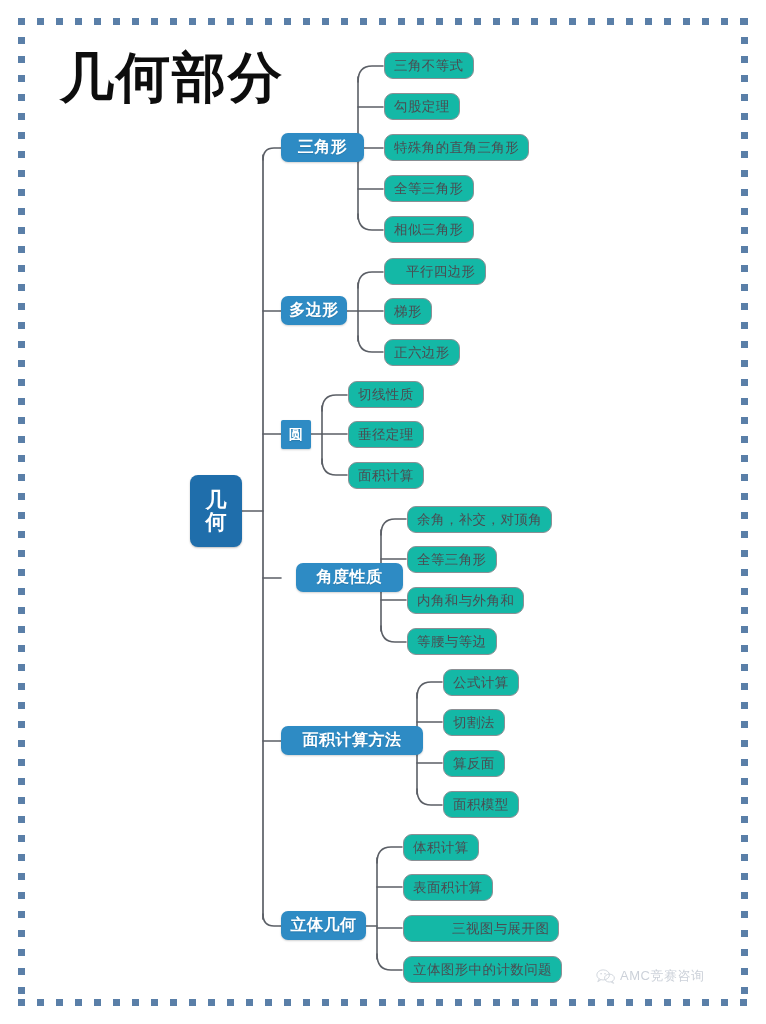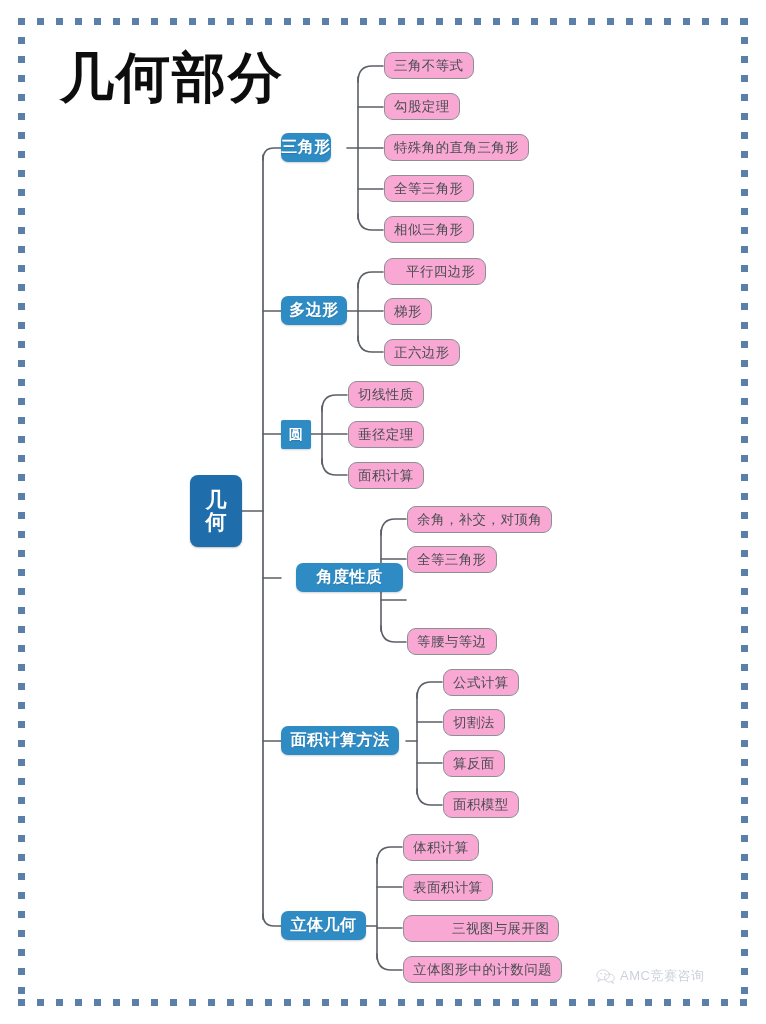--- a/index.html
+++ b/index.html
@@ -89,21 +89,21 @@
   .branch-node.square {
     border-radius: 2px;
     font-size: 14px;
   }
 
   
   .leaf-node {
     position: absolute;
     border: 1.4px solid #8c8f94;
     border-radius: 9px;
-    background: #f9a8d4;
+    background: #14b8a6;
     color: #4a4d52;
     font-size: 13.5px;
     height: 27px;
     display: flex;
     align-items: center;
     justify-content: center;
     padding: 0 9px;
     white-space: nowrap;
     letter-spacing: 0.4px;
   }
@@ -197,43 +197,44 @@
       <path d="M377,887 H402"></path>
       <path d="M377,928 H402"></path>
     </g>
   </svg>
 
   <div class="root-node">
     <span>几</span>
     <span>何</span>
   </div>
 
-  <div class="branch-node" style="left:281px; top:133px; width:50px;">三角形</div>
+  <div class="branch-node" style="left:281px; top:133px; width:83px;">三角形</div>
   <div class="leaf-node" style="left:384px; top:52px;">三角不等式</div>
   <div class="leaf-node" style="left:384px; top:93px;">勾股定理</div>
   <div class="leaf-node" style="left:384px; top:134px;">特殊角的直角三角形</div>
   <div class="leaf-node" style="left:384px; top:175px;">全等三角形</div>
   <div class="leaf-node" style="left:384px; top:216px;">相似三角形</div>
 
   <div class="branch-node" style="left:281px; top:296px; width:66px;">多边形</div>
   <div class="leaf-node" style="left:384px; top:258px;padding-left:21px;">平行四边形</div>
   <div class="leaf-node" style="left:384px; top:298px;">梯形</div>
   <div class="leaf-node" style="left:384px; top:339px;">正六边形</div>
 
   <div class="branch-node square" style="left:281px; top:420px; width:30px; height:29px;">圆</div>
   <div class="leaf-node" style="left:348px; top:381px;">切线性质</div>
   <div class="leaf-node" style="left:348px; top:421px;">垂径定理</div>
   <div class="leaf-node" style="left:348px; top:462px;">面积计算</div>
 
   <div class="branch-node" style="left:296px; top:563px; width:107px;">角度性质</div>
   <div class="leaf-node" style="left:407px; top:506px;">余角，补交，对顶角</div>
   <div class="leaf-node" style="left:407px; top:546px;">全等三角形</div>
+  <div class="leaf-node" style="left:407px; top:587px;">内角和与外角和</div>
   <div class="leaf-node" style="left:407px; top:628px;">等腰与等边</div>
 
-  <div class="branch-node" style="left:281px; top:726px; width:118px;">面积计算方法</div>
+  <div class="branch-node" style="left:281px; top:726px; width:142px;">面积计算方法</div>
   <div class="leaf-node" style="left:443px; top:669px;">公式计算</div>
   <div class="leaf-node" style="left:443px; top:709px;">切割法</div>
   <div class="leaf-node" style="left:443px; top:750px;">算反面</div>
   <div class="leaf-node" style="left:443px; top:791px;">面积模型</div>
 
   <div class="branch-node" style="left:281px; top:911px; width:85px;">立体几何</div>
   <div class="leaf-node" style="left:403px; top:834px;">体积计算</div>
   <div class="leaf-node" style="left:403px; top:874px;">表面积计算</div>
   <div class="leaf-node" style="left:403px; top:915px;padding-left:48px;">三视图与展开图</div>
   <div class="leaf-node" style="left:403px; top:956px;">立体图形中的计数问题</div>

